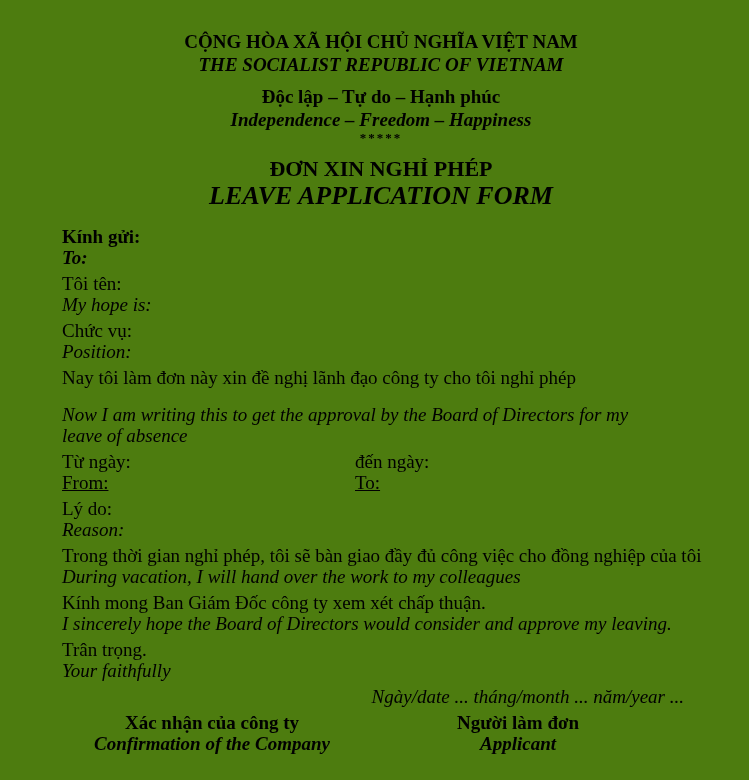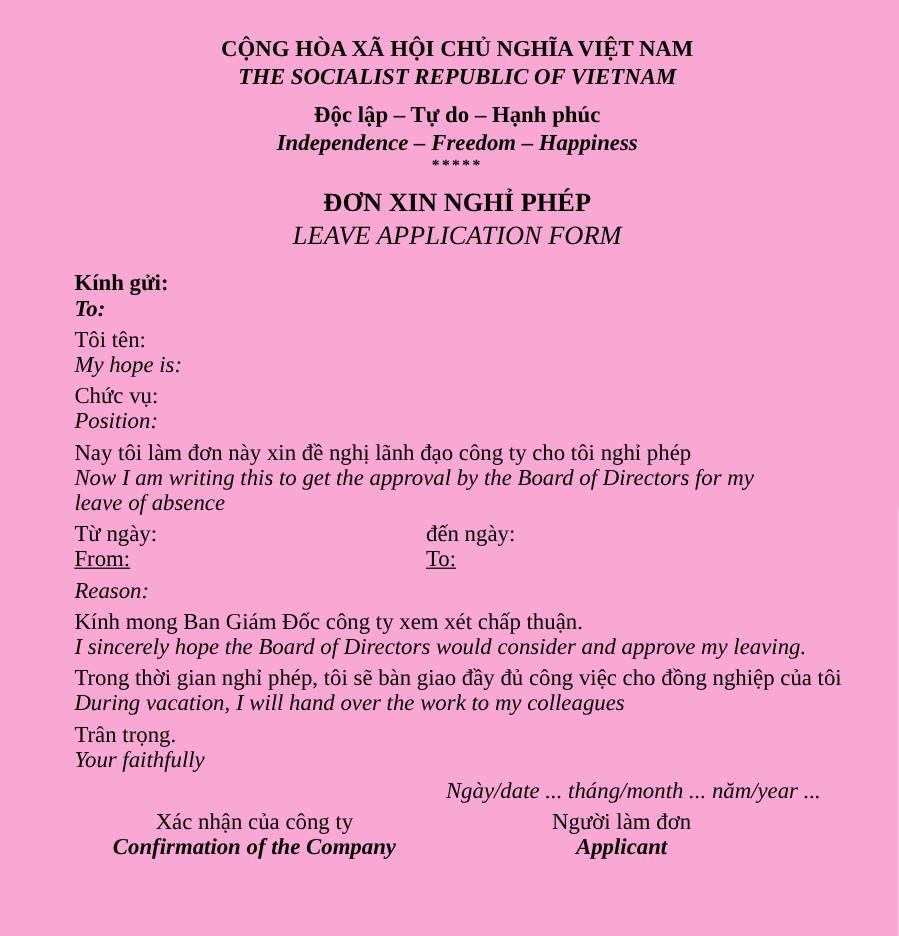--- a/index.html
+++ b/index.html
@@ -4,21 +4,21 @@
 <style>
   html, body {
     margin: 0;
     padding: 0;
     background: #ffffff;
   }
   .page {
     position: relative;
     width: 749px;
     height: 780px;
-    background: #f9a8d4;
+    background: #4d7c0f;
     color: #000000;
     font-family: "Liberation Serif", serif;
     box-sizing: border-box;
     padding: 30px 49px 0 62px;
     overflow: hidden;
   }
   .center { text-align: center; }
 
   
   .hdr-line {
@@ -36,38 +36,39 @@
     letter-spacing: 2px;
   }
   .title-vi {
     margin-top: 11px;
     font-size: 22px;
     font-weight: bold;
     line-height: 27px;
     white-space: nowrap;
   }
   .title-en {
-    font-size: 22px;
-    font-weight: normal;
+    font-size: 26px;
+    font-weight: bold;
     font-style: italic;
     line-height: 27px;
     white-space: nowrap;
   }
 
   
   .body-block {
     margin-top: 17px;
     font-size: 19px;
     line-height: 21px;
   }
   .pair { margin-bottom: 5px; }
   .line { white-space: nowrap; }
   .line.wrap {
     white-space: normal;
     max-width: 590px;
+    margin-top: 16px;
   }
   .en-line { font-style: italic; }
   .en-upright { font-style: normal; text-decoration: underline; }
   .vi-bold { font-weight: bold; }
   .en-bold { font-weight: bold; font-style: italic; }
 
   .date-row { display: flex; }
   .date-col-from { width: 293px; flex: 0 0 293px; }
   .date-col-to { flex: 1; }
 
@@ -86,21 +87,21 @@
   .sig-left {
     width: 300px;
     flex: 0 0 300px;
     text-align: center;
   }
   .sig-right {
     width: 312px;
     flex: 0 0 312px;
     text-align: center;
   }
-  .sig-vi { font-weight: normal; line-height: 21px; white-space: nowrap; }
+  .sig-vi { font-weight: bold; line-height: 21px; white-space: nowrap; }
   .sig-en { font-weight: bold; font-style: italic; line-height: 21px; white-space: nowrap; }
 </style>
 </head>
 <body>
 
 <div class="page">
 
   <div class="center">
     <div class="hdr-line">CỘNG HÒA XÃ HỘI CHỦ NGHĨA VIỆT NAM</div>
     <div class="hdr-line hdr-en">THE SOCIALIST REPUBLIC OF VIETNAM</div>
@@ -140,31 +141,32 @@
         <div class="line">Từ ngày:</div>
         <div class="line en-upright">From:</div>
       </div>
       <div class="date-col-to">
         <div class="line">đến ngày:</div>
         <div class="line en-upright">To:</div>
       </div>
     </div>
 
     <div class="pair">
+      <div class="line">Lý do:</div>
       <div class="line en-line">Reason:</div>
+    </div>
+
+    <div class="pair">
+      <div class="line">Trong thời gian nghỉ phép, tôi sẽ bàn giao đầy đủ công việc cho đồng nghiệp của tôi</div>
+      <div class="line en-line">During vacation, I will hand over the work to my colleagues</div>
     </div>
 
     <div class="pair">
       <div class="line">Kính mong Ban Giám Đốc công ty xem xét chấp thuận.</div>
       <div class="line en-line">I sincerely hope the Board of Directors would consider and approve my leaving.</div>
-    </div>
-
-    <div class="pair">
-      <div class="line">Trong thời gian nghỉ phép, tôi sẽ bàn giao đầy đủ công việc cho đồng nghiệp của tôi</div>
-      <div class="line en-line">During vacation, I will hand over the work to my colleagues</div>
     </div>
 
     <div class="pair">
       <div class="line">Trân trọng.</div>
       <div class="line en-line">Your faithfully</div>
     </div>
 
     <div class="date-line">Ngày/date ... tháng/month ... năm/year ...</div>
 
     <div class="sig-row">

